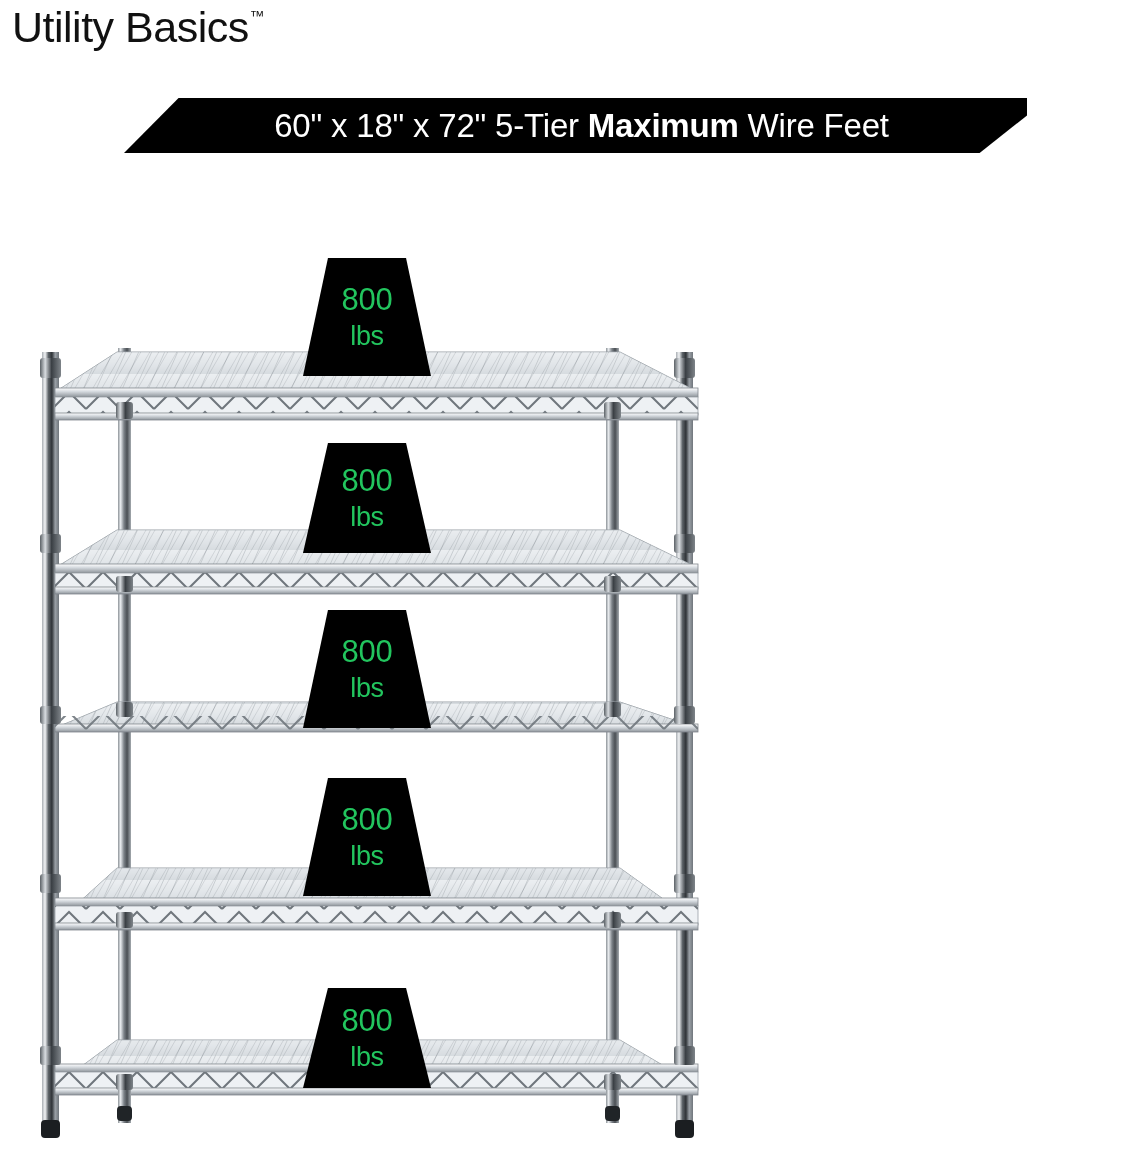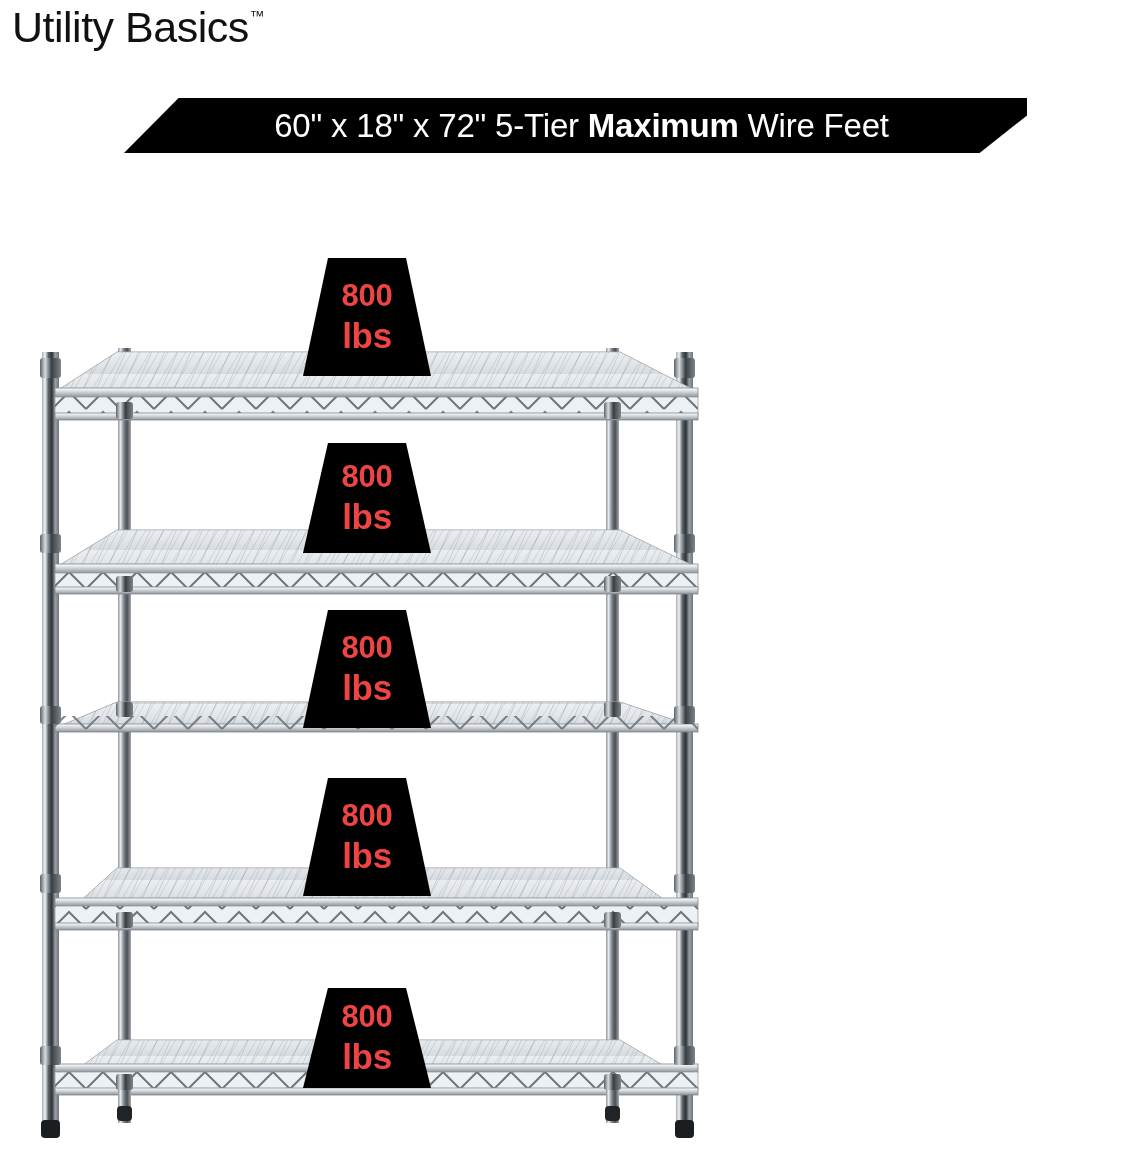--- a/index.html
+++ b/index.html
@@ -72,32 +72,32 @@
     top: 330px;
     width: 700px;
     height: 810px;
   }
   #rack svg { display: block; }
 
   
   .badge {
     position: absolute;
     background: #000000;
-    color: #ef4444;
+    color: #22c55e;
     display: flex;
     flex-direction: column;
     align-items: center;
     justify-content: center;
     -webkit-clip-path: polygon(19.5% 0%, 80.5% 0%, 100% 100%, 0% 100%);
     clip-path: polygon(19.5% 0%, 80.5% 0%, 100% 100%, 0% 100%);
-    font-weight: 700;
+    font-weight: 400;
     line-height: 1.04;
   }
   .badge .num { font-size: 31px; letter-spacing: -0.3px; }
-  .badge .unit { font-size: 35px; letter-spacing: -0.3px; margin-top: 6px; }
+  .badge .unit { font-size: 27px; letter-spacing: -0.3px; margin-top: 6px; }
 
   #badge-1 { left: 303px; top: 258px; width: 128px; height: 118px; }
   #badge-2 { left: 303px; top: 443px; width: 128px; height: 110px; }
   #badge-3 { left: 303px; top: 610px; width: 128px; height: 118px; }
   #badge-4 { left: 303px; top: 778px; width: 128px; height: 118px; }
   #badge-5 { left: 303px; top: 988px; width: 128px; height: 100px; }
 
   
   #copy {
     position: absolute;

